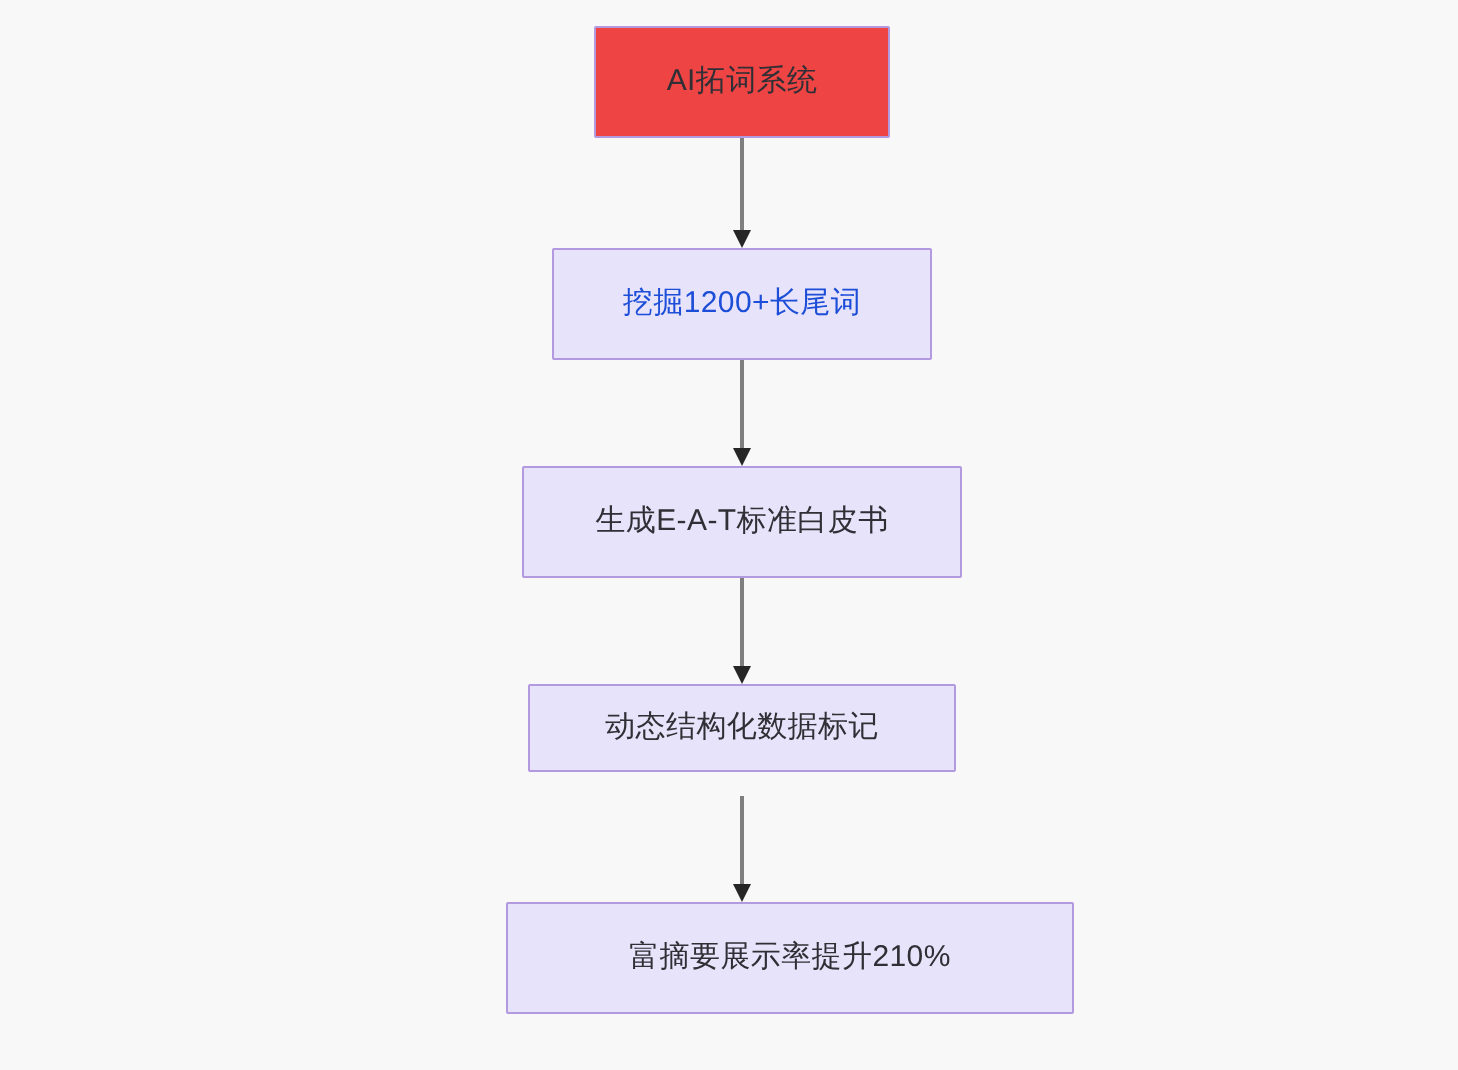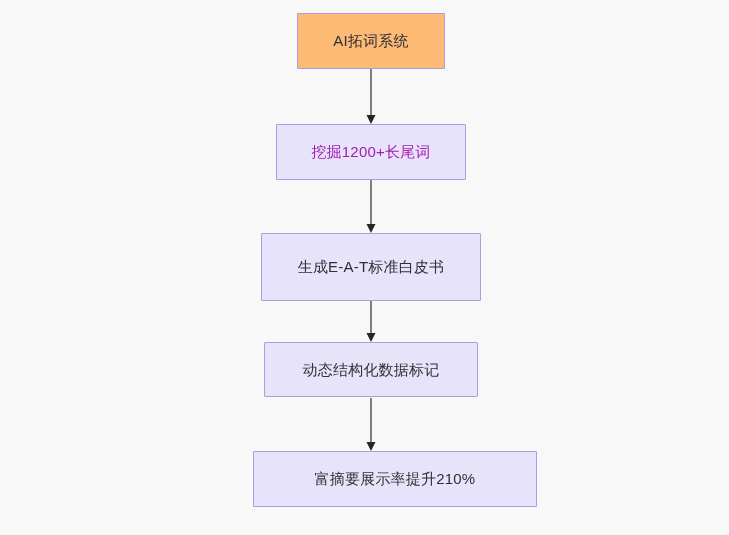--- a/index.html
+++ b/index.html
@@ -73,30 +73,30 @@
         <line x1="371" y1="289" x2="371" y2="334" stroke="#7f7f7f" stroke-width="2"></line>
         <polygon points="366.5,333 375.5,333 371,342" fill="#262626"></polygon>
       </g>
       <g>
         <line x1="371" y1="398" x2="371" y2="443" stroke="#7f7f7f" stroke-width="2"></line>
         <polygon points="366.5,442 375.5,442 371,451" fill="#262626"></polygon>
       </g>
     </svg>
 
   <div id="node-layer">
-      <div class="node" style="left: 297px; top: 13px; width: 148px; height: 56px; background: #fdba74; border-color: rgb(179, 154, 224); color: rgb(47, 47, 53);">
+      <div class="node" style="left: 297px; top: 13px; width: 148px; height: 56px; background: #ef4444; border-color: rgb(179, 154, 224); color: rgb(47, 47, 53);">
         <span class="node-label">AI拓词系统</span>
       </div>
-      <div class="node" style="left: 276px; top: 124px; width: 190px; height: 56px; background: rgb(231, 227, 250); border-color: rgb(179, 154, 224); color: #a21caf;">
+      <div class="node" style="left: 276px; top: 124px; width: 190px; height: 56px; background: rgb(231, 227, 250); border-color: rgb(179, 154, 224); color: #1d4ed8;">
         <span class="node-label">挖掘1200+长尾词</span>
       </div>
-      <div class="node" style="left: 261px; top: 233px; width: 220px; height: 68px; background: rgb(231, 227, 250); border-color: rgb(179, 154, 224); color: rgb(47, 47, 53);">
+      <div class="node" style="left: 261px; top: 233px; width: 220px; height: 56px; background: rgb(231, 227, 250); border-color: rgb(179, 154, 224); color: rgb(47, 47, 53);">
         <span class="node-label">生成E-A-T标准白皮书</span>
       </div>
-      <div class="node" style="left: 264px; top: 342px; width: 214px; height: 55px; background: rgb(231, 227, 250); border-color: rgb(179, 154, 224); color: rgb(47, 47, 53);">
+      <div class="node" style="left: 264px; top: 342px; width: 214px; height: 44px; background: rgb(231, 227, 250); border-color: rgb(179, 154, 224); color: rgb(47, 47, 53);">
         <span class="node-label">动态结构化数据标记</span>
       </div>
       <div class="node" style="left: 253px; top: 451px; width: 284px; height: 56px; background: rgb(231, 227, 250); border-color: rgb(179, 154, 224); color: rgb(47, 47, 53);">
         <span class="node-label">富摘要展示率提升210%</span>
       </div>
     </div>
 
 </div>
 
 </body></html>

